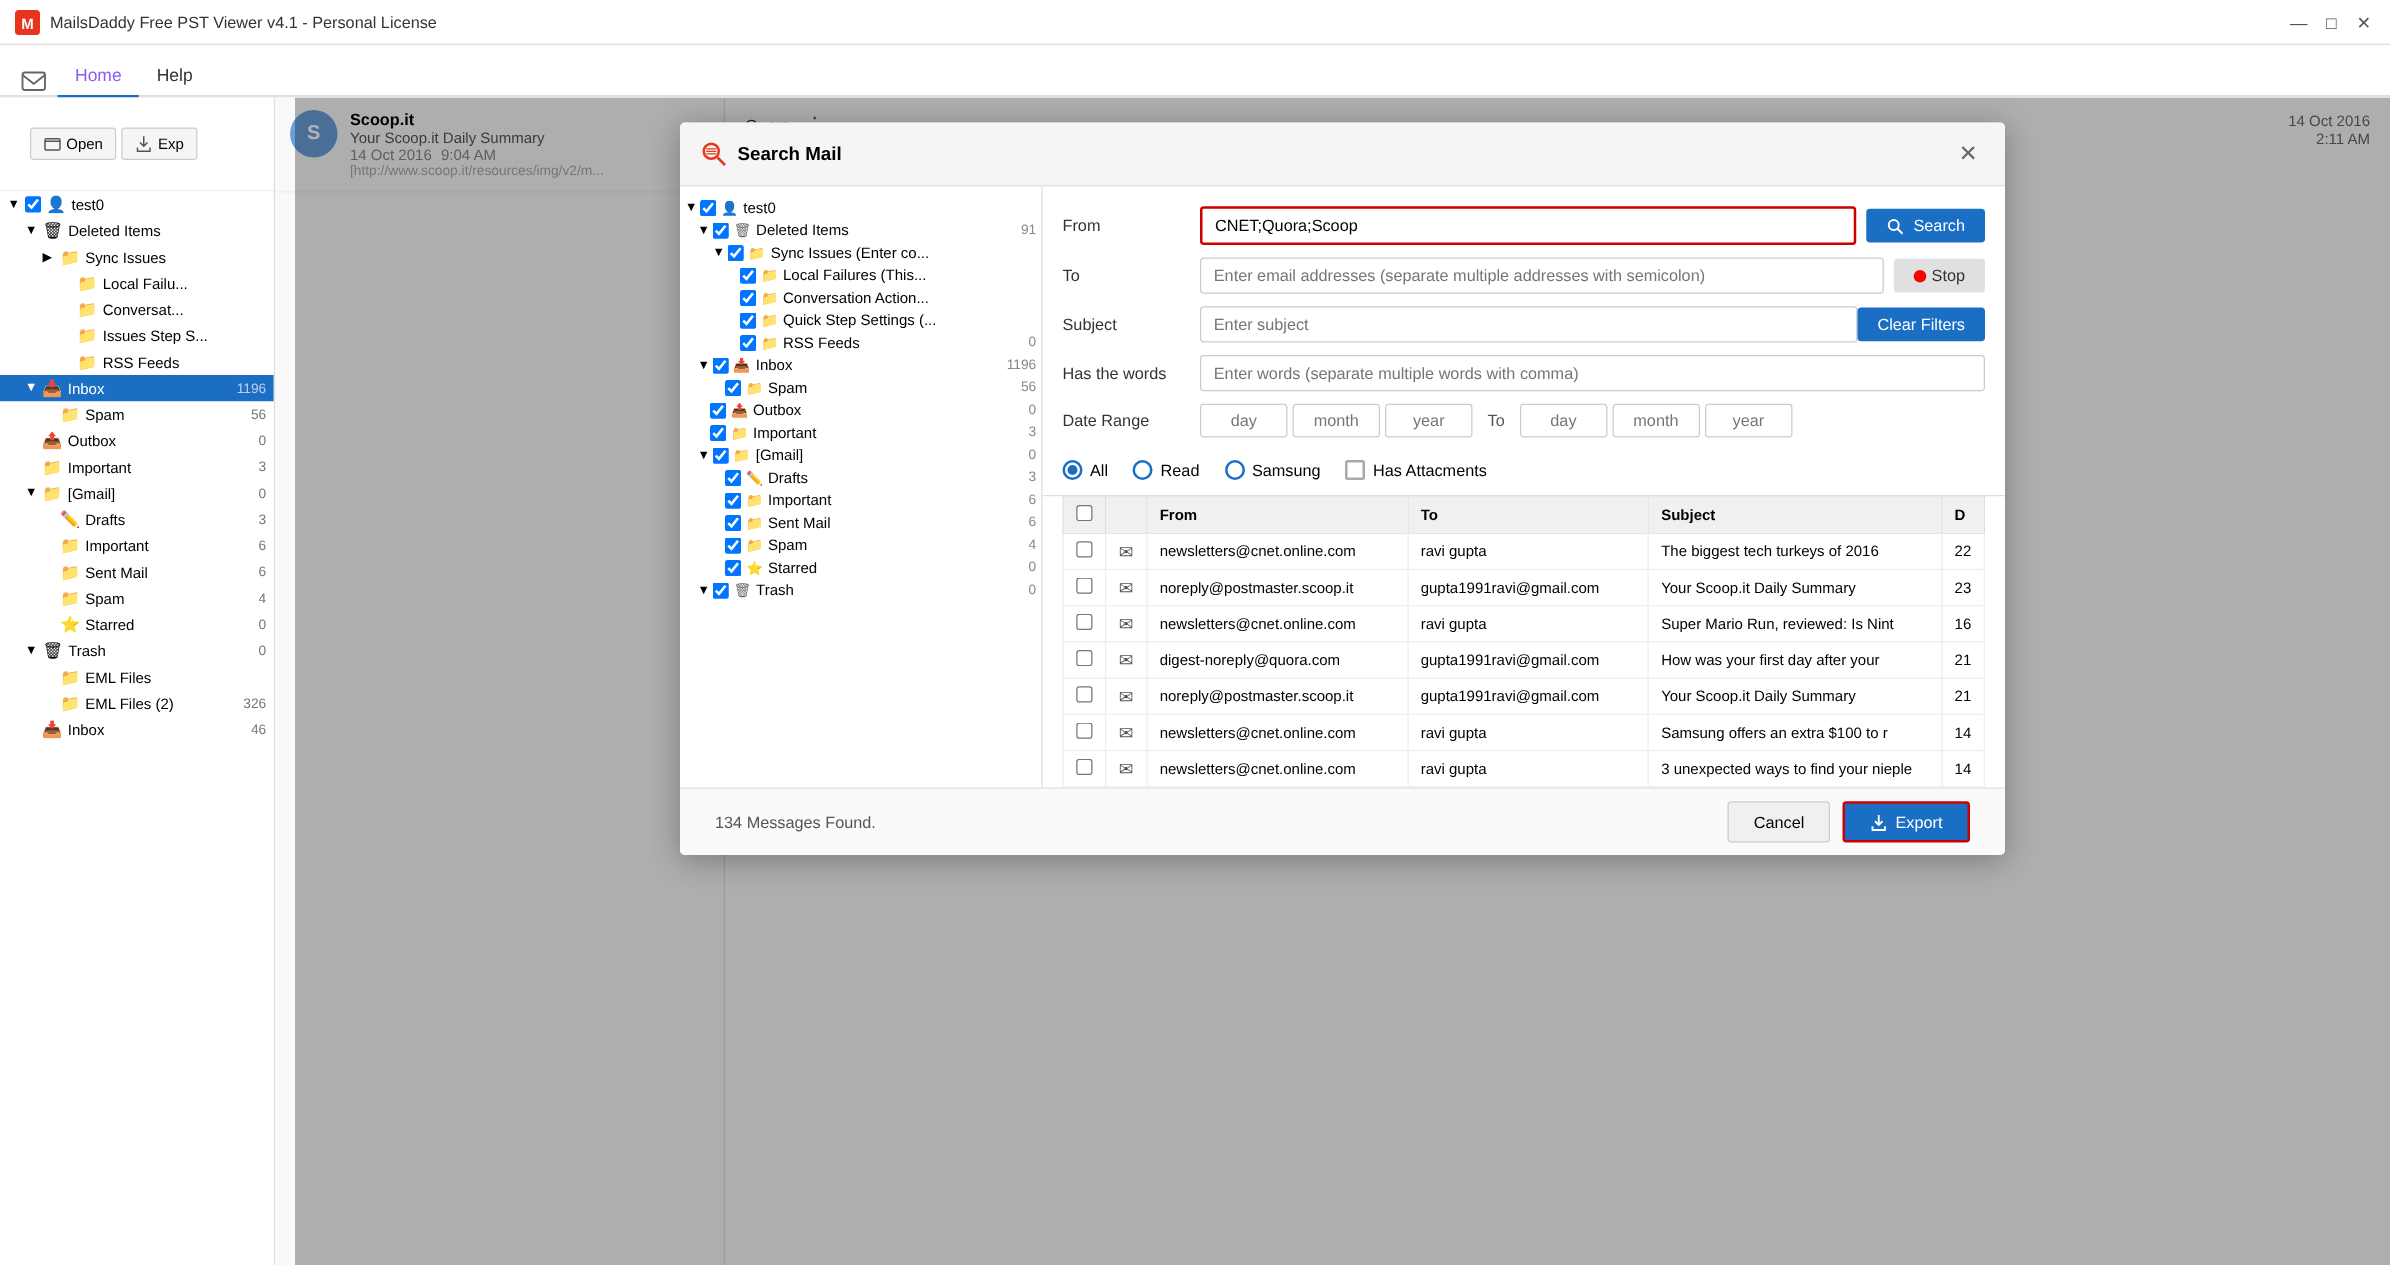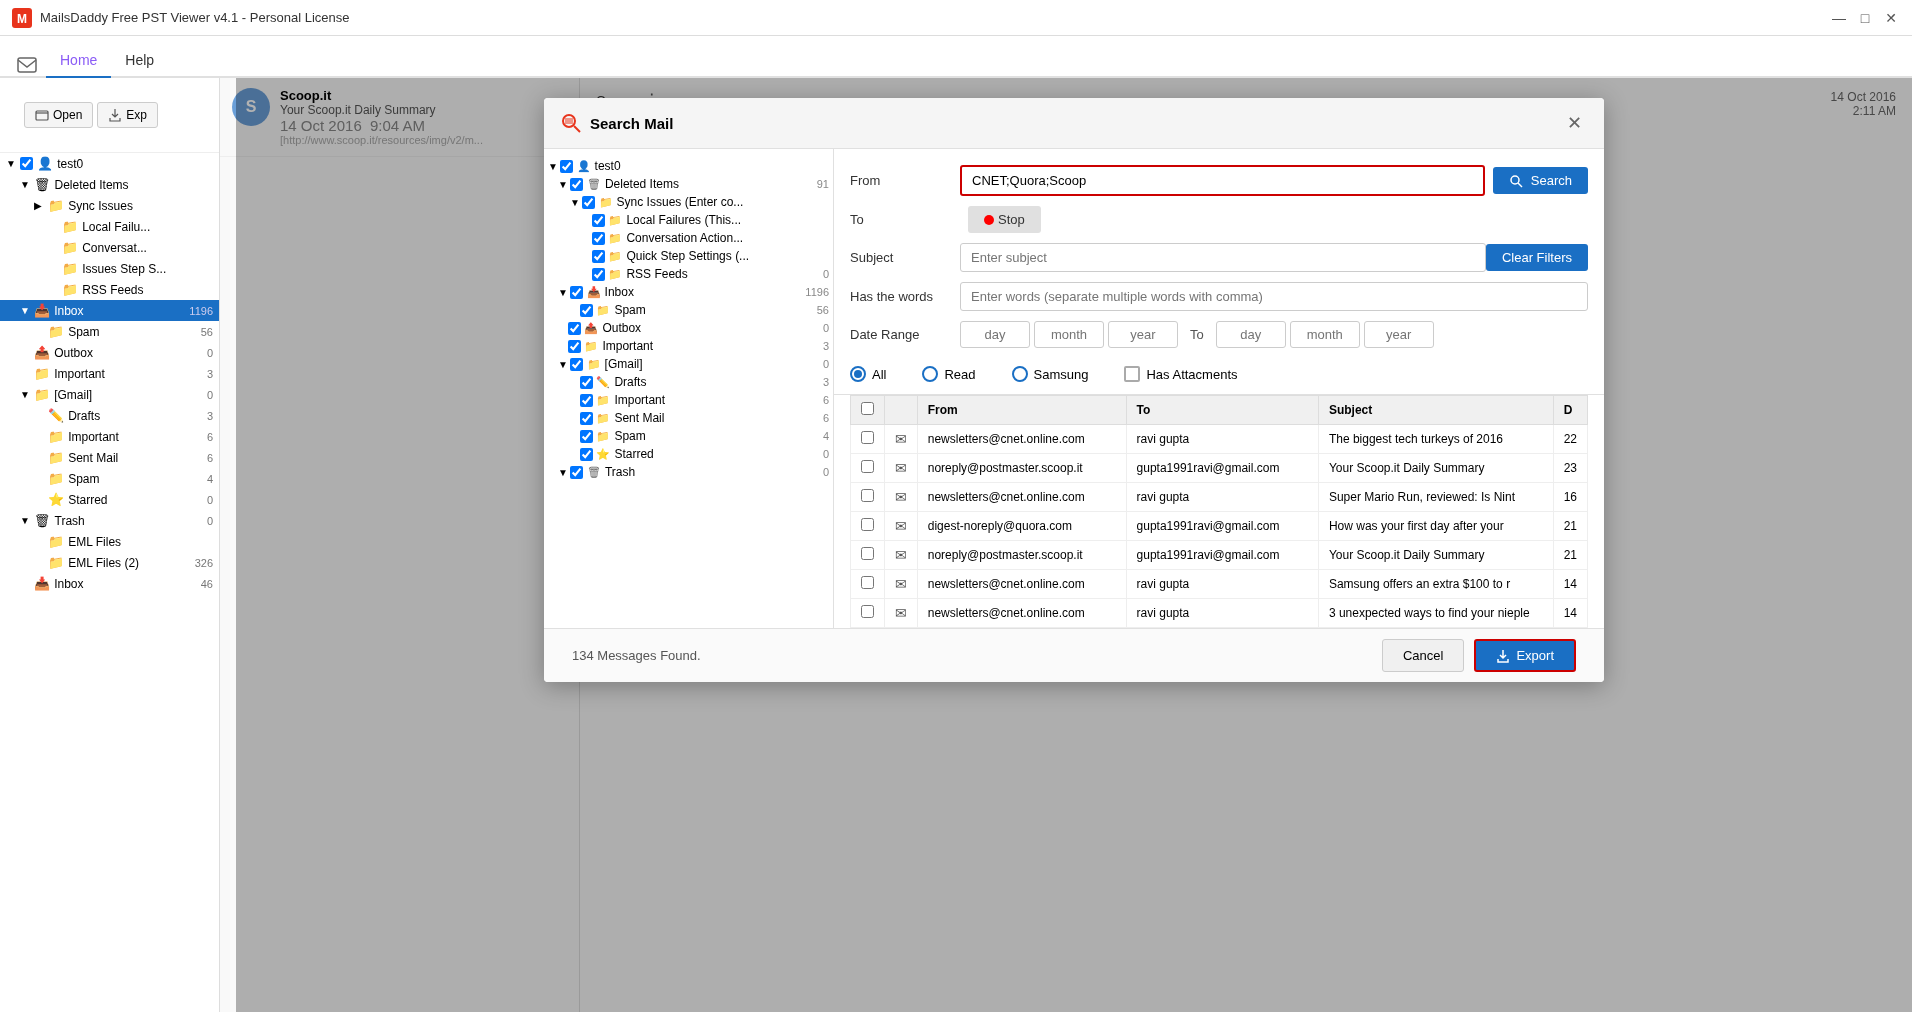--- a/index.html
+++ b/index.html
@@ -213,21 +213,21 @@
       width: 70px;
       text-align: center;
       color: #aaa;
     }
     .date-sep { font-size: 13px; color: #555; padding: 0 8px; }
 
     
     .filter-row {
       display: flex;
       align-items: center;
-      gap: 36px;
+      gap: 20px;
       padding: 8px 0 4px;
     }
     .filter-option { display: flex; align-items: center; gap: 6px; cursor: pointer; font-size: 13px; }
     .radio-circle {
       width: 16px; height: 16px;
       border: 2px solid #1a6fc4;
       border-radius: 50%;
       display: flex; align-items: center; justify-content: center;
     }
     .radio-circle.filled::after {
@@ -332,21 +332,21 @@
       border-radius: 50%;
       background: #6a9fd8;
       color: #fff;
       display: flex; align-items: center; justify-content: center;
       font-size: 16px; font-weight: bold;
       flex-shrink: 0;
     }
     .email-meta { flex: 1; overflow: hidden; }
     .email-sender { font-weight: 600; font-size: 13px; }
     .email-subject { font-size: 12px; color: #555; white-space: nowrap; overflow: hidden; text-overflow: ellipsis; }
-    .email-time { font-size: 15px; color: #888; }
+    .email-time { font-size: 12px; color: #888; }
   </style>
 </head>
 <body>
 
 <div class="title-bar">
   <div class="title-bar-logo">
     <svg width="20" height="20" viewBox="0 0 20 20">
       <rect width="20" height="20" rx="3" fill="#e8341c"></rect>
       <text x="10" y="15" text-anchor="middle" fill="white" font-size="12" font-weight="bold">M</text>
     </svg>
@@ -712,20 +712,21 @@
                   <svg width="14" height="14" viewBox="0 0 14 14" style="display:inline;vertical-align:middle;margin-right:4px">
                       <circle cx="6" cy="6" r="4" fill="none" stroke="white" stroke-width="1.5"></circle>
                       <line x1="9" y1="9" x2="13" y2="13" stroke="white" stroke-width="1.5"></line>
                     </svg>
                   <span>Search</span>
                 </button>
               </div>
 
               <div class="form-row">
                 <span class="form-label">To</span>
+                <input class="form-input" type="text" style="flex: 1 1 0%;" placeholder="Enter email addresses (separate multiple addresses with semicolon)">
                 <button class="btn-red-stop">
                   <span class="stop-dot"></span>
                   <span>Stop</span>
                 </button>
               </div>
 
               <div class="form-row">
                 <span class="form-label">Subject</span>
                 <input class="form-input" type="text" style="flex: 1 1 0%;" placeholder="Enter subject">
                 <button class="btn-clear">

